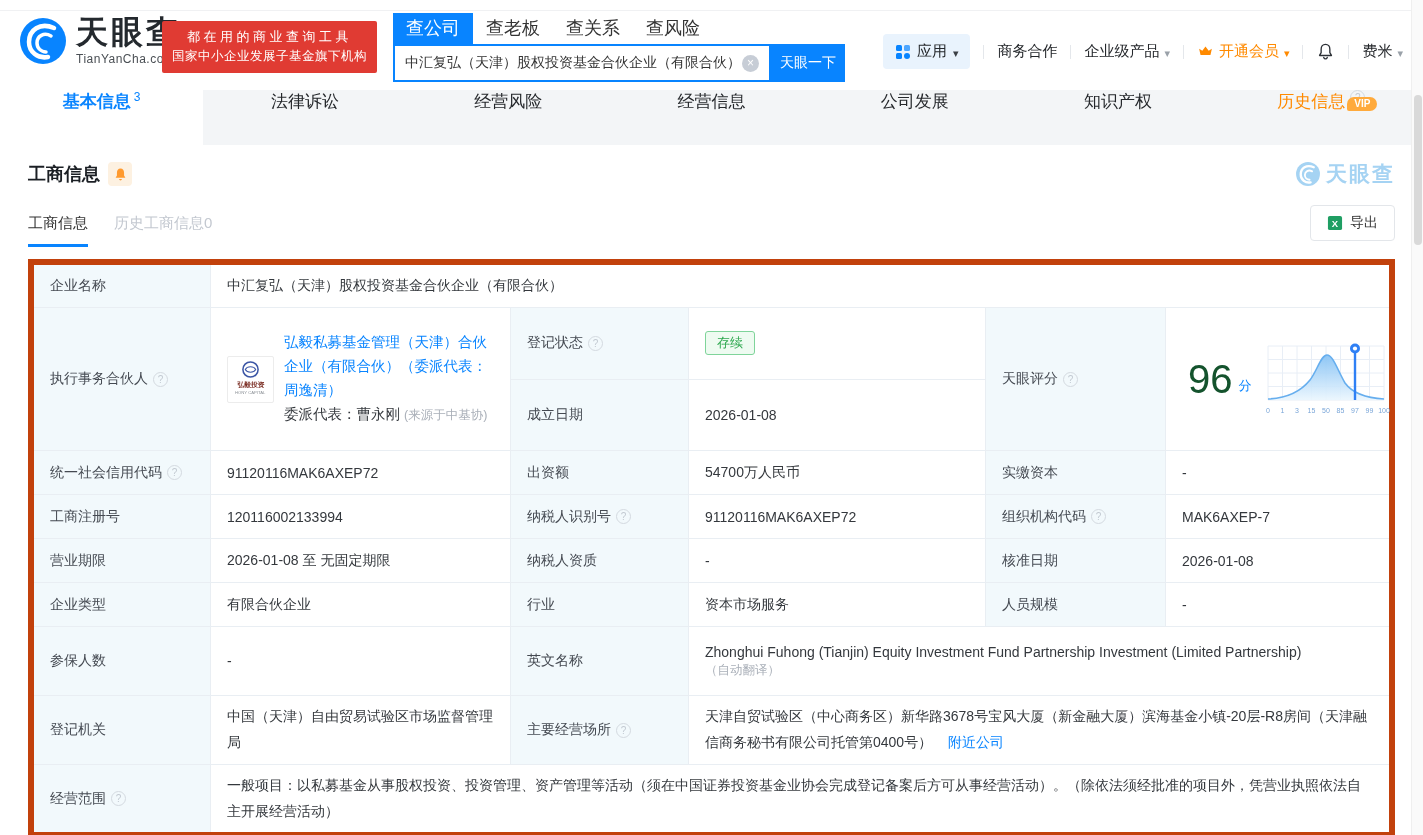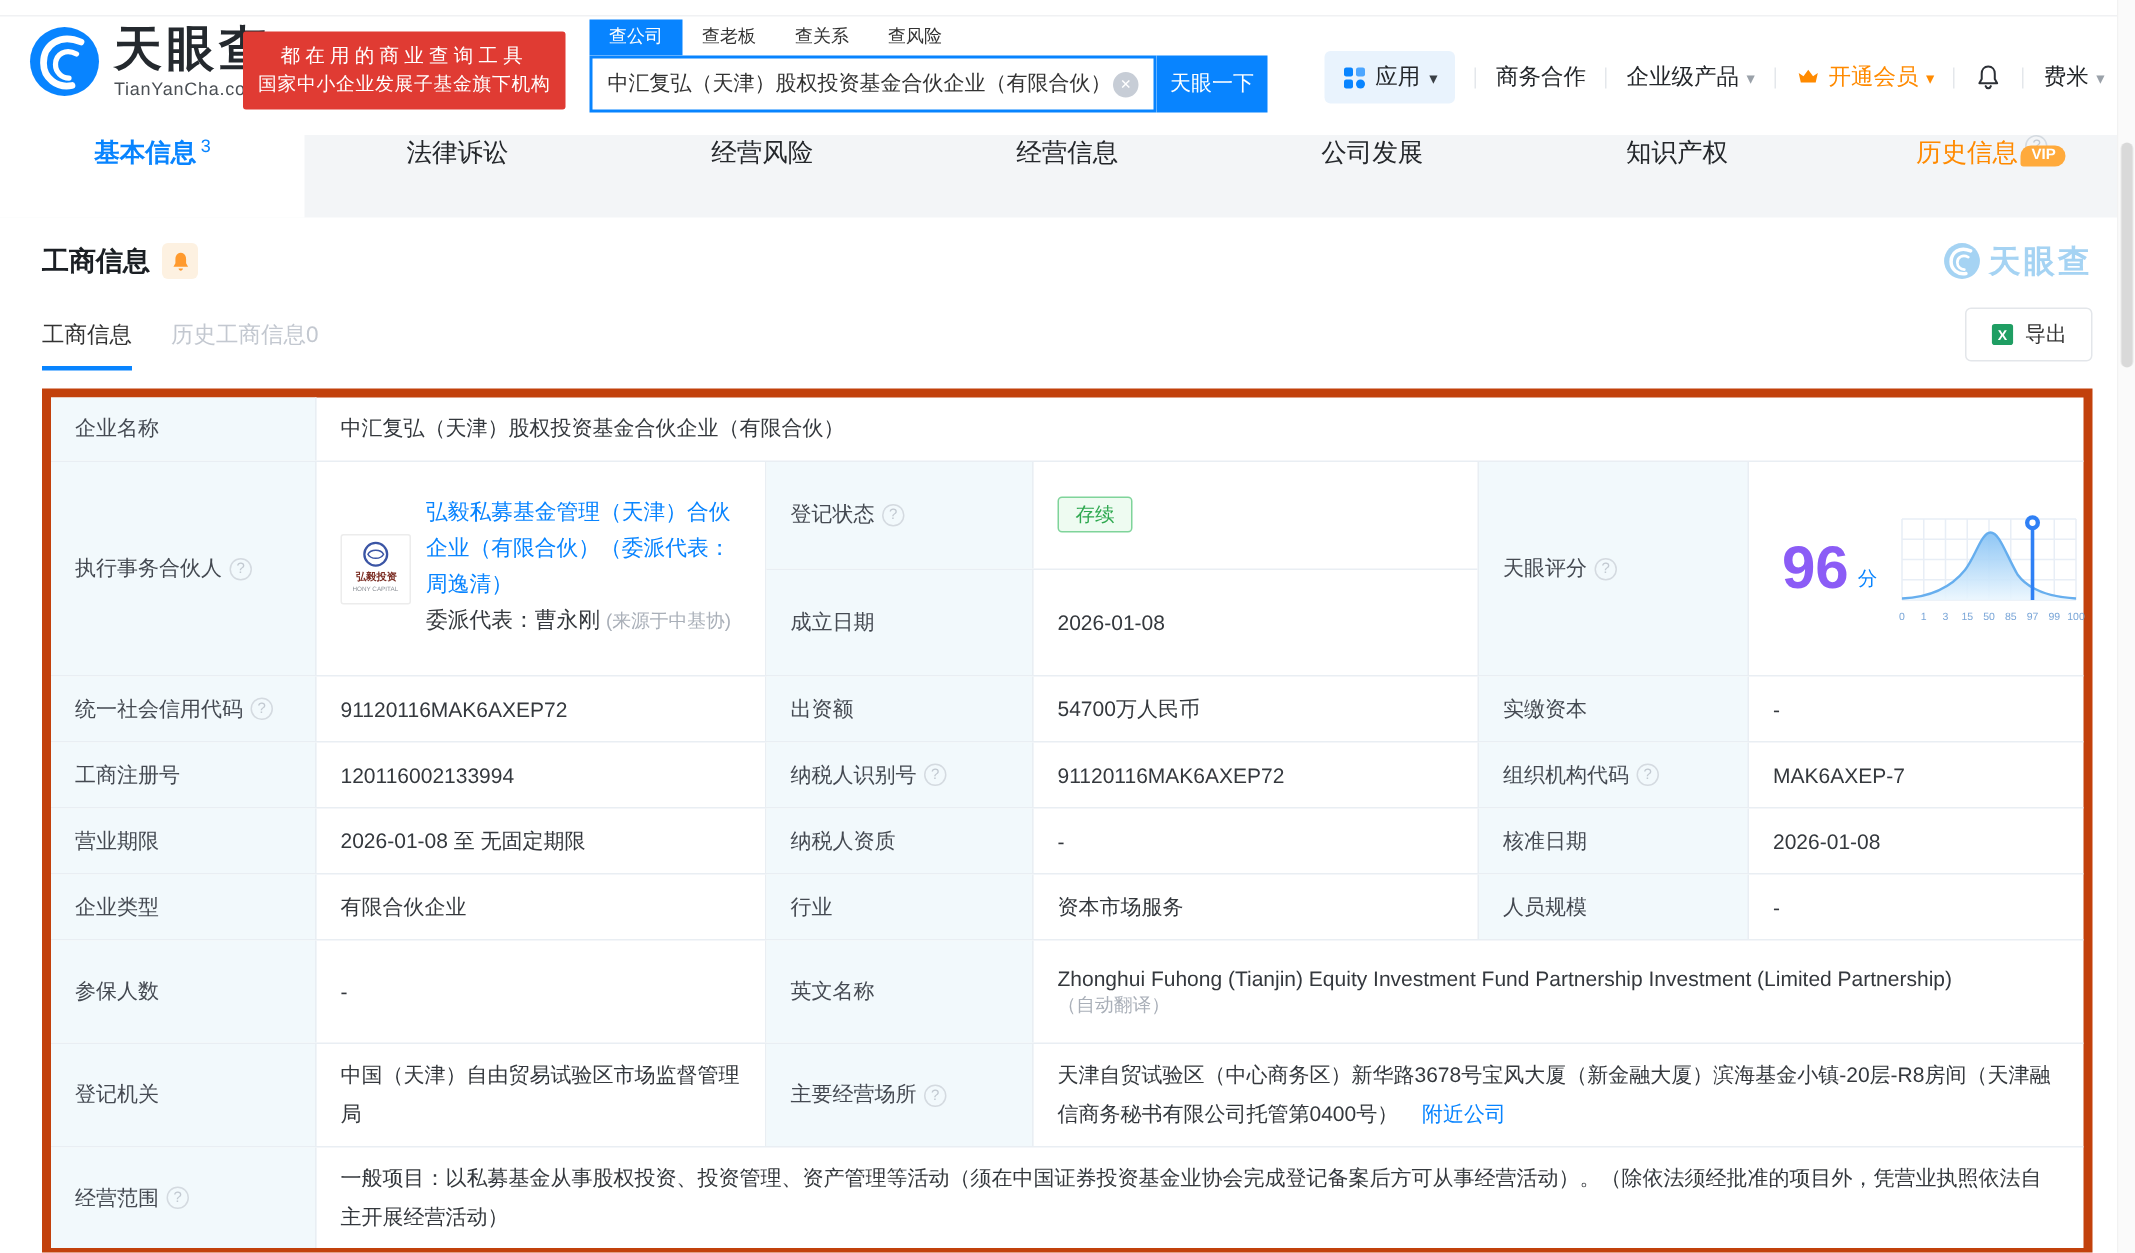--- a/index.html
+++ b/index.html
@@ -11,21 +11,21 @@
   .topline { position:absolute; top:10px; left:0; right:0; border-top:1px solid #f0f1f3; }
   .logo { position:absolute; left:18px; top:16px; display:flex; align-items:center; gap:8px; cursor:pointer; }
   .brand { font-size:32px; font-weight:bold; color:#24292e; letter-spacing:3px; line-height:1.05; }
   .domain { font-size:12px; color:#4a4f54; letter-spacing:.5px; margin-top:2px; }
   .promo { position:absolute; left:162px; top:21px; background:#e03b33; color:#fff; padding:6px 10px;
     border-radius:2px; text-align:center; }
   .promo1 { font-size:13px; letter-spacing:3.5px; line-height:1.55; }
   .promo2 { font-size:12.5px; letter-spacing:.5px; line-height:1.55; }
   .searchbox { position:absolute; left:393px; top:13px; }
   .stabs { display:flex; }
-  .stab { font-size:12px; color:#333; padding:3px 13px 4px; cursor:pointer; }
+  .stab { font-size:18px; color:#333; padding:3px 13px 4px; cursor:pointer; }
   .stab.active { background:#0884ff; color:#fff; }
   .srow { display:flex; }
   .sinput { width:378px; height:38px; border:2px solid #0884ff; background:#fff; display:flex;
     align-items:center; padding:0 10px; position:relative; }
   .sval { font-size:14px; color:#333; white-space:nowrap; overflow:hidden; flex:1; }
   .clear { width:17px; height:17px; border-radius:50%; background:#c7cdd6; color:#fff; flex:none;
     font-size:12px; line-height:16px; text-align:center; cursor:pointer; margin-left:6px; }
   .clear::before { content:"×"; }
   .sbtn { width:74px; height:38px; background:#0884ff; color:#ffffff; border:none; font-size:14px;
     cursor:pointer; font-family:inherit; }
@@ -101,21 +101,21 @@
   .partner-cell { gap:10px; align-items:center; }
   .plogo { width:47px; height:47px; flex:none; border:1px solid #ececec; border-radius:2px;
     display:flex; flex-direction:column; align-items:center; justify-content:center; cursor:pointer; background:#fff; }
   .plogo-t1 { font-size:10px; transform:scale(.68); color:#7a2c22; font-weight:bold; line-height:1;
     margin-top:1px; white-space:nowrap; font-family:"Liberation Serif","DejaVu Serif",serif; }
   .plogo-t2 { font-size:10px; transform:scale(.42); color:#8b9096; line-height:1; margin-top:-2px; white-space:nowrap; }
   .ptext { font-size:14.5px; line-height:1.65; }
   .prep { color:#34383d; }
 
   .score-cell { gap:12px; padding-left:22px; }
-  .score-num { font-size:40px; font-weight:bold; color:#8b5cf6; line-height:1; }
+  .score-num { font-size:40px; font-weight:normal; color:#14532d; line-height:1; }
   .score-unit { font-size:13px; color:#0884ff; align-self:center; margin-top:14px; margin-left:-6px; }
   .tick { font-size:7px; fill:#7aa6d8; }
 
   .multiline { line-height:1.85; display:block; }
   .vcenter { align-items:center; }
   .english-note { margin-top:2px; }
 
   .scrollbar { position:fixed; top:0; right:0; bottom:0; width:12px; background:#fafafa;
     border-left:1px solid #efefef; }
   .thumb { position:absolute; top:95px; left:2px; width:8px; height:150px; background:#d9d9d9; border-radius:4px; }

